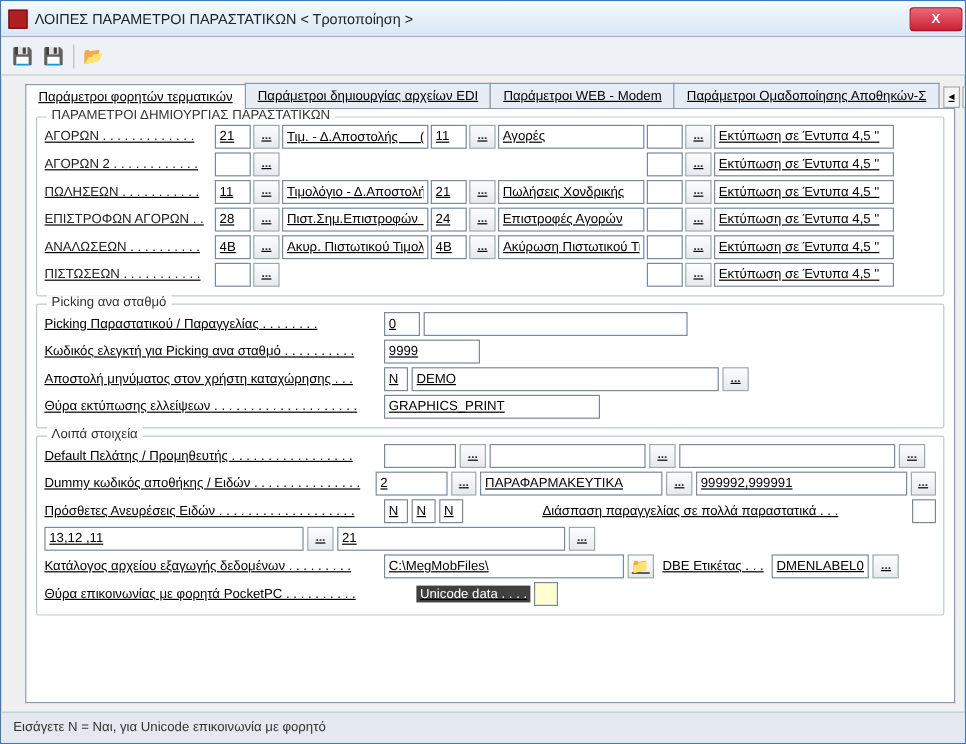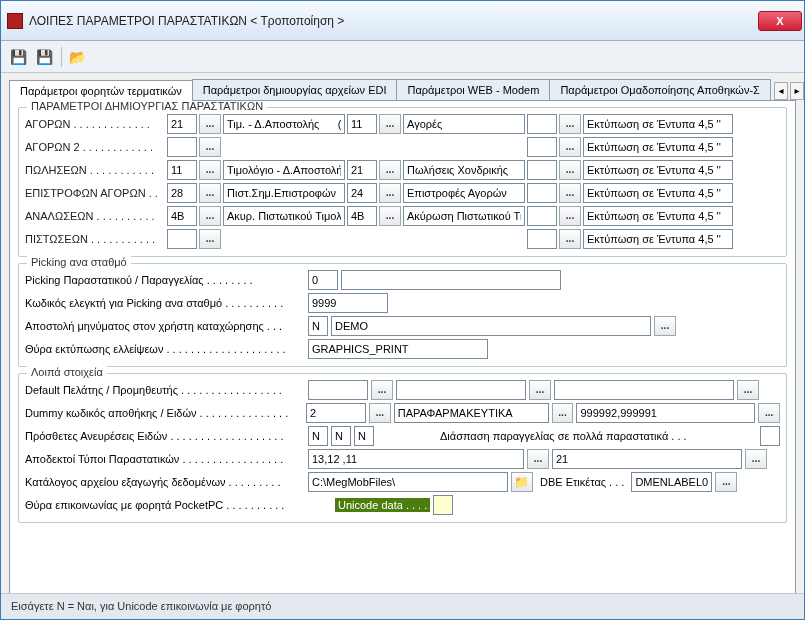--- a/index.html
+++ b/index.html
@@ -1,26 +1,26 @@
 <!DOCTYPE html>
 <html><head>
 <meta charset="utf-8">
 <style>
 * { box-sizing: border-box; font-family: Tahoma, Arial, sans-serif; font-size: 11px; }
 body { margin: 0; background: #fff; }
 .window { width: 805px; height: 620px; border: 1px solid #3a7ab8; background: #f0f0f0; display: flex; flex-direction: column; }
-.titlebar { height: 40px; background: linear-gradient(#f5f9fd, #d8e6f5); display: flex; align-items: center; justify-content: space-between; padding: 0 2px 0 6px; border-bottom: 1px solid #aac; }
+.titlebar { height: 30px; background: linear-gradient(#f5f9fd, #d8e6f5); display: flex; align-items: center; justify-content: space-between; padding: 0 2px 0 6px; border-bottom: 1px solid #aac; }
 .titlebar .left { display: flex; align-items: center; gap: 6px; }
 .titlebar .appicon { width: 16px; height: 16px; background: #b02020; border: 1px solid #701010; }
 .titlebar .title { color: #222; font-size: 12px; }
 .titlebar .close { width: 44px; height: 20px; background: linear-gradient(#e67, #c23); border: 1px solid #a12; border-radius: 3px; color: #fff; text-align: center; line-height: 18px; font-weight: bold; cursor: pointer; }
 .toolbar { height: 32px; background: #eef2f7; border-bottom: 1px solid #bcc; display: flex; align-items: center; gap: 6px; padding: 0 8px; }
 .tbtn { width: 20px; height: 20px; display: inline-flex; align-items: center; justify-content: center; cursor: pointer; font-size: 14px; }
 .tbsep { width: 1px; height: 20px; background: #bbb; }
-.content { flex: 1; padding: 6px 8px 4px 8px; overflow: hidden; }
+.content { flex: 1; padding: 6px 8px 4px 20px; overflow: hidden; text-decoration: underline; }
 .tabs { display: flex; align-items: flex-end; border-bottom: 1px solid #8a9bad; }
 .tab { padding: 4px 10px; border: 1px solid #8a9bad; border-bottom: none; background: #e6edf5; margin-right: -1px; cursor: pointer; white-space: nowrap; }
 .tab.active { background: #fff; font-weight: normal; position: relative; top: 1px; }
 .tabnav { display: flex; gap: 2px; margin-left: 4px; }
 .tabnav .arrow { width: 14px; height: 18px; border: 1px solid #aaa; background: #f5f5f5; text-align: center; line-height: 16px; cursor: pointer; font-size: 10px; }
 .panel { border: 1px solid #8a9bad; border-top: none; background: #fff; padding: 6px 8px 10px 8px; height: 495px; overflow: hidden; }
 .group { border: 1px solid #bcc; border-radius: 2px; margin-bottom: 6px; padding: 6px 6px 4px 6px; position: relative; }
 .group-title { position: absolute; top: -8px; left: 8px; background: #fff; padding: 0 4px; color: #333; }
 .hdrrow { display: flex; margin-bottom: 4px; }
 .hdrrow .lblcol { width: 140px; }
@@ -32,21 +32,21 @@
 .lbl { width: 140px; color: #222; white-space: nowrap; overflow: hidden; }
 .inp { height: 20px; border: 1px solid #7a8a9a; background: #fff; padding: 0 3px; }
 .small { width: 30px; }
 .btn { width: 22px; height: 20px; border: 1px solid #9aa; background: linear-gradient(#fdfdfd,#e6e9ed); cursor: pointer; text-align: center; line-height: 18px; font-weight: bold; color: #333; font-size: 10px;}
 .w140 { width: 122px; }
 .w160 { width: 150px; }
 .button-std { height: 22px; border: 1px solid #6a8ac0; background: linear-gradient(#fdfdff,#dce7f5); border-radius: 3px; padding: 0 14px; cursor: pointer; }
 .prow { display: flex; align-items: center; margin-bottom: 3px; gap: 3px; }
 .plbl { width: 280px; }
 .status { height: 26px; background: #e4e8ef; border-top: 1px solid #bcc; padding: 6px 10px; color: #333; }
-.highlight { background: #4d7c0f; color: #fff; padding: 1px 3px; }
+.highlight { background: #404040; color: #fff; padding: 1px 3px; }
 .folder-icon { width: 22px; height: 20px; border: 1px solid #9aa; background: linear-gradient(#fdfdfd,#e6e9ed); cursor: pointer; display: inline-flex; align-items: center; justify-content: center; font-size: 12px; }
 </style>
 </head>
 <body>
 
 <div class="window">
   <div class="titlebar">
     <div class="left">
       <div class="appicon"></div>
       <div class="title">ΛΟΙΠΕΣ ΠΑΡΑΜΕΤΡΟΙ ΠΑΡΑΣΤΑΤΙΚΩΝ &lt; Τροποποίηση &gt;</div>
@@ -160,21 +160,21 @@
           <input class="inp" style="width: 220px;">
         </div>
         <div class="prow">
           <div class="plbl">Κωδικός ελεγκτή για Picking ανα σταθμό . . . . . . . . . .</div>
           <input class="inp" style="width: 80px;" value="9999">
           <div style="flex:1"></div>
         </div>
         <div class="prow">
           <div class="plbl">Αποστολή μηνύματος στον χρήστη καταχώρησης . . .</div>
           <input class="inp small" style="width: 20px;" value="N">
-          <input class="inp" style="width: 320px;" value="DEMO">
+          <input class="inp" style="width: 256px;" value="DEMO">
           <div class="btn">...</div>
         </div>
         <div class="prow">
           <div class="plbl">Θύρα εκτύπωσης ελλείψεων . . . . . . . . . . . . . . . . . . . .</div>
           <input class="inp" style="width: 180px;" value="GRAPHICS_PRINT">
         </div>
       </div>
 
       <div class="group">
         <div class="group-title">Λοιπά στοιχεία</div>
@@ -199,21 +199,20 @@
         <div class="prow">
           <div class="plbl">Πρόσθετες Ανευρέσεις Ειδών . . . . . . . . . . . . . . . . . . .</div>
           <input class="inp" style="width: 20px;" value="N">
           <input class="inp" style="width: 20px;" value="N">
           <input class="inp" style="width: 20px;" value="N">
           <div style="width:60px"></div>
           <div style="flex:1">Διάσπαση παραγγελίας σε πολλά παραστατικά . . .</div>
           <input class="inp" style="width: 20px;">
         </div>
         <div class="prow">
-          <div class="plbl">Αποδεκτοί Τύποι Παραστατικών . . . . . . . . . . . . . . . . .</div>
           <input class="inp" style="width: 216px;" value="13,12 ,11">
           <div class="btn">...</div>
           <input class="inp" style="width: 190px;" value="21">
           <div class="btn">...</div>
         </div>
         <div class="prow">
           <div class="plbl">Κατάλογος αρχείου εξαγωγής δεδομένων . . . . . . . . .</div>
           <input class="inp" style="width: 200px;" value="C:\MegMobFiles\">
           <div class="folder-icon">📁</div>
           <div style="padding:0 4px">DBE Ετικέτας . . .</div>

